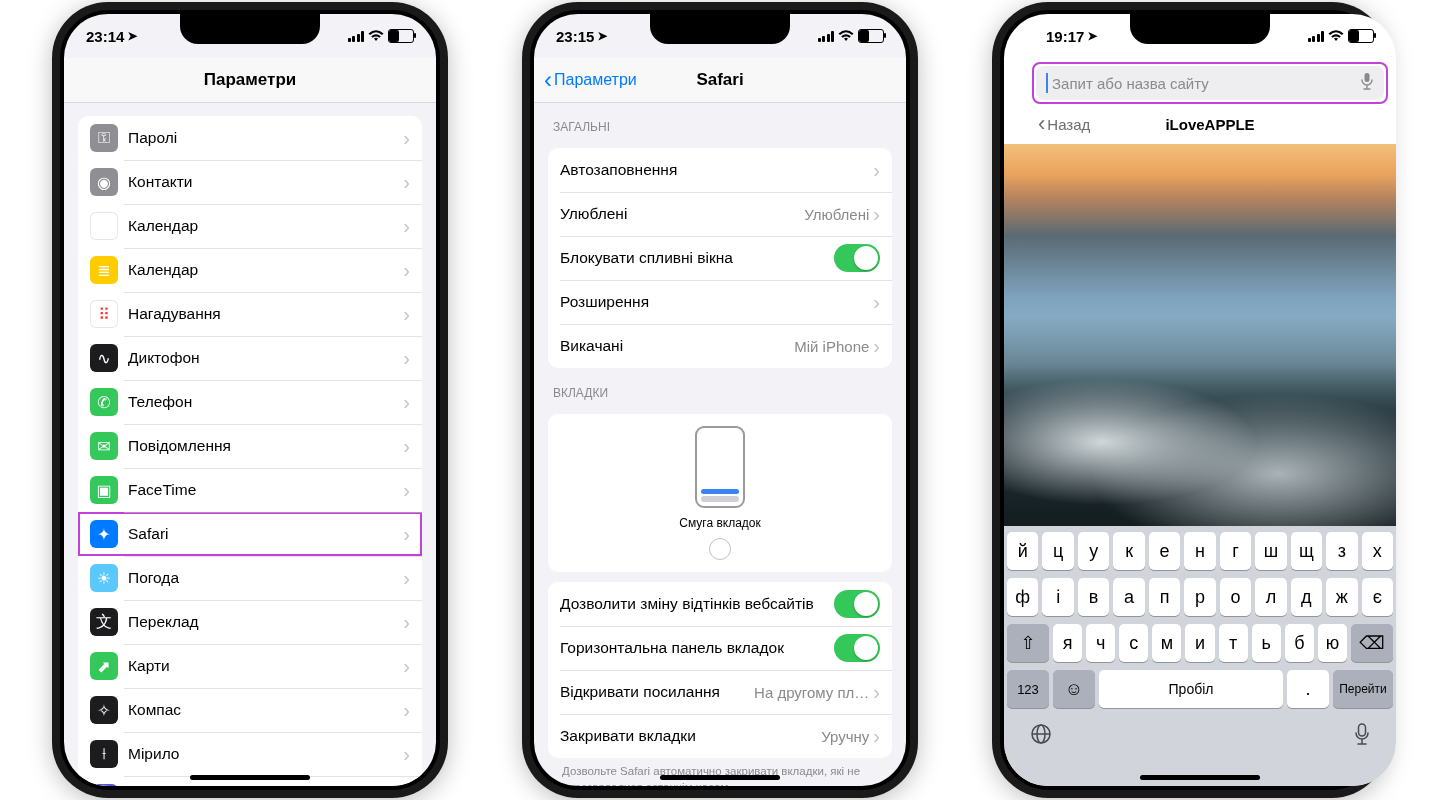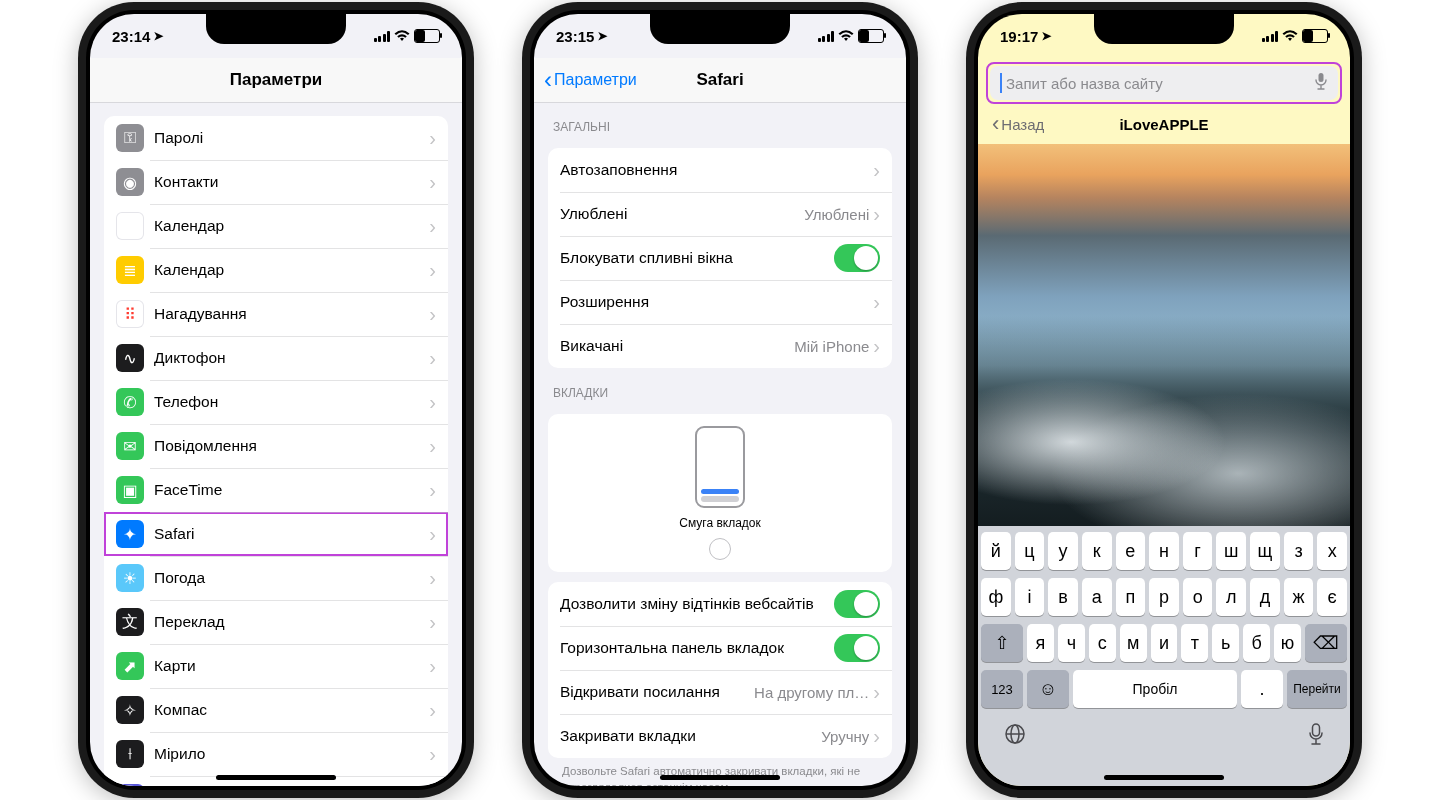--- a/index.html
+++ b/index.html
@@ -10,21 +10,21 @@
     --sep:#c6c6c8;
     --cell:#ffffff;
     --txt:#000;
     --sub:#8a8a8e;
     --chev:#c4c4c6;
     --kb-bg:#d1d4da;
     --kb-key:#ffffff;
     --kb-dark:#abb0bb;
   }
   html,body{margin:0;padding:0;background:#fff;font-family:-apple-system,Helvetica,Arial,sans-serif;font-size:14px;color:#000;}
-  .stage{width:1440px;height:800px;display:flex;justify-content:center;align-items:center;gap:48px;}
+  .stage{width:1440px;height:800px;display:flex;justify-content:center;align-items:center;gap:74px;}
   
   .phone{width:380px;height:780px;border-radius:56px;background:#1a1a1a;padding:8px;box-shadow:0 4px 24px rgba(0,0,0,.25);position:relative;}
   .phone-inner{width:100%;height:100%;border-radius:48px;background:#000;padding:4px;box-sizing:border-box;}
   .screen{width:100%;height:100%;border-radius:44px;overflow:hidden;position:relative;background:var(--ios-bg);}
   .notch{position:absolute;top:0;left:50%;transform:translateX(-50%);width:140px;height:30px;background:#000;border-bottom-left-radius:18px;border-bottom-right-radius:18px;z-index:50;}
   .home-ind{position:absolute;bottom:6px;left:50%;transform:translateX(-50%);width:120px;height:5px;border-radius:3px;background:#000;z-index:50;}
   
   .status{position:relative;height:44px;display:flex;align-items:center;justify-content:space-between;padding:0 22px;font-weight:600;font-size:15px;z-index:40;}
   .status .right{display:flex;align-items:center;gap:4px;}
   .sig{display:inline-flex;align-items:flex-end;gap:1.5px;height:11px;}
@@ -62,21 +62,21 @@
   .mini{width:46px;height:78px;border:2px solid #9a9a9e;border-radius:9px;position:relative;background:#fff;}
   .mini .bar-top{position:absolute;left:4px;right:4px;top:4px;height:6px;border-radius:3px;}
   .mini .bar-bot{position:absolute;left:4px;right:4px;bottom:4px;height:6px;border-radius:3px;}
   .mini .bar-bot2{position:absolute;left:4px;right:4px;bottom:12px;height:5px;border-radius:3px;}
   .mini .blue{background:#3a82f7;}
   .mini .gray{background:#d0d0d4;}
   .optlabel{font-size:12px;}
   .radio{width:20px;height:20px;border-radius:50%;border:1.5px solid #c0c0c4;display:flex;align-items:center;justify-content:center;}
   .radio.sel{background:var(--ios-blue);border-color:var(--ios-blue);color:#fff;font-size:13px;}
   
-  .screen3{background:#fef9c3;}
+  .screen3{background:#ffffff;padding-left:20px;}
   .searchwrap{margin:4px 8px 0;padding:2px;border:2px solid var(--highlight);border-radius:8px;}
   .searchbar{height:34px;background:#eeeef0;border-radius:8px;display:flex;align-items:center;padding:0 10px;}
   .searchbar .ph{flex:1;color:#8a8a8e;font-size:15px;}
   .searchbar .cursor{width:2px;height:20px;background:#3a82f7;margin-right:4px;}
   .mic-ic{color:#8a8a8e;font-size:16px;}
   .tabhdr{height:40px;display:flex;align-items:center;justify-content:center;position:relative;}
   .tabhdr .back3{position:absolute;left:14px;color:#6e6e72;font-size:15px;display:flex;align-items:center;}
   .tabhdr .t3{font-weight:600;font-size:15px;}
   .photo{position:absolute;top:130px;left:0;right:0;bottom:260px;background:linear-gradient(to bottom,#f2c07a 0%,#e9a35e 8%,#b6845f 14%,#5a6a73 24%,#7fa2bd 40%,#9ac0d4 58%,#5f7a80 70%,#30454b 82%,#18262a 100%);}
   .photo::after{content:"";position:absolute;left:0;right:0;bottom:0;height:55%;

